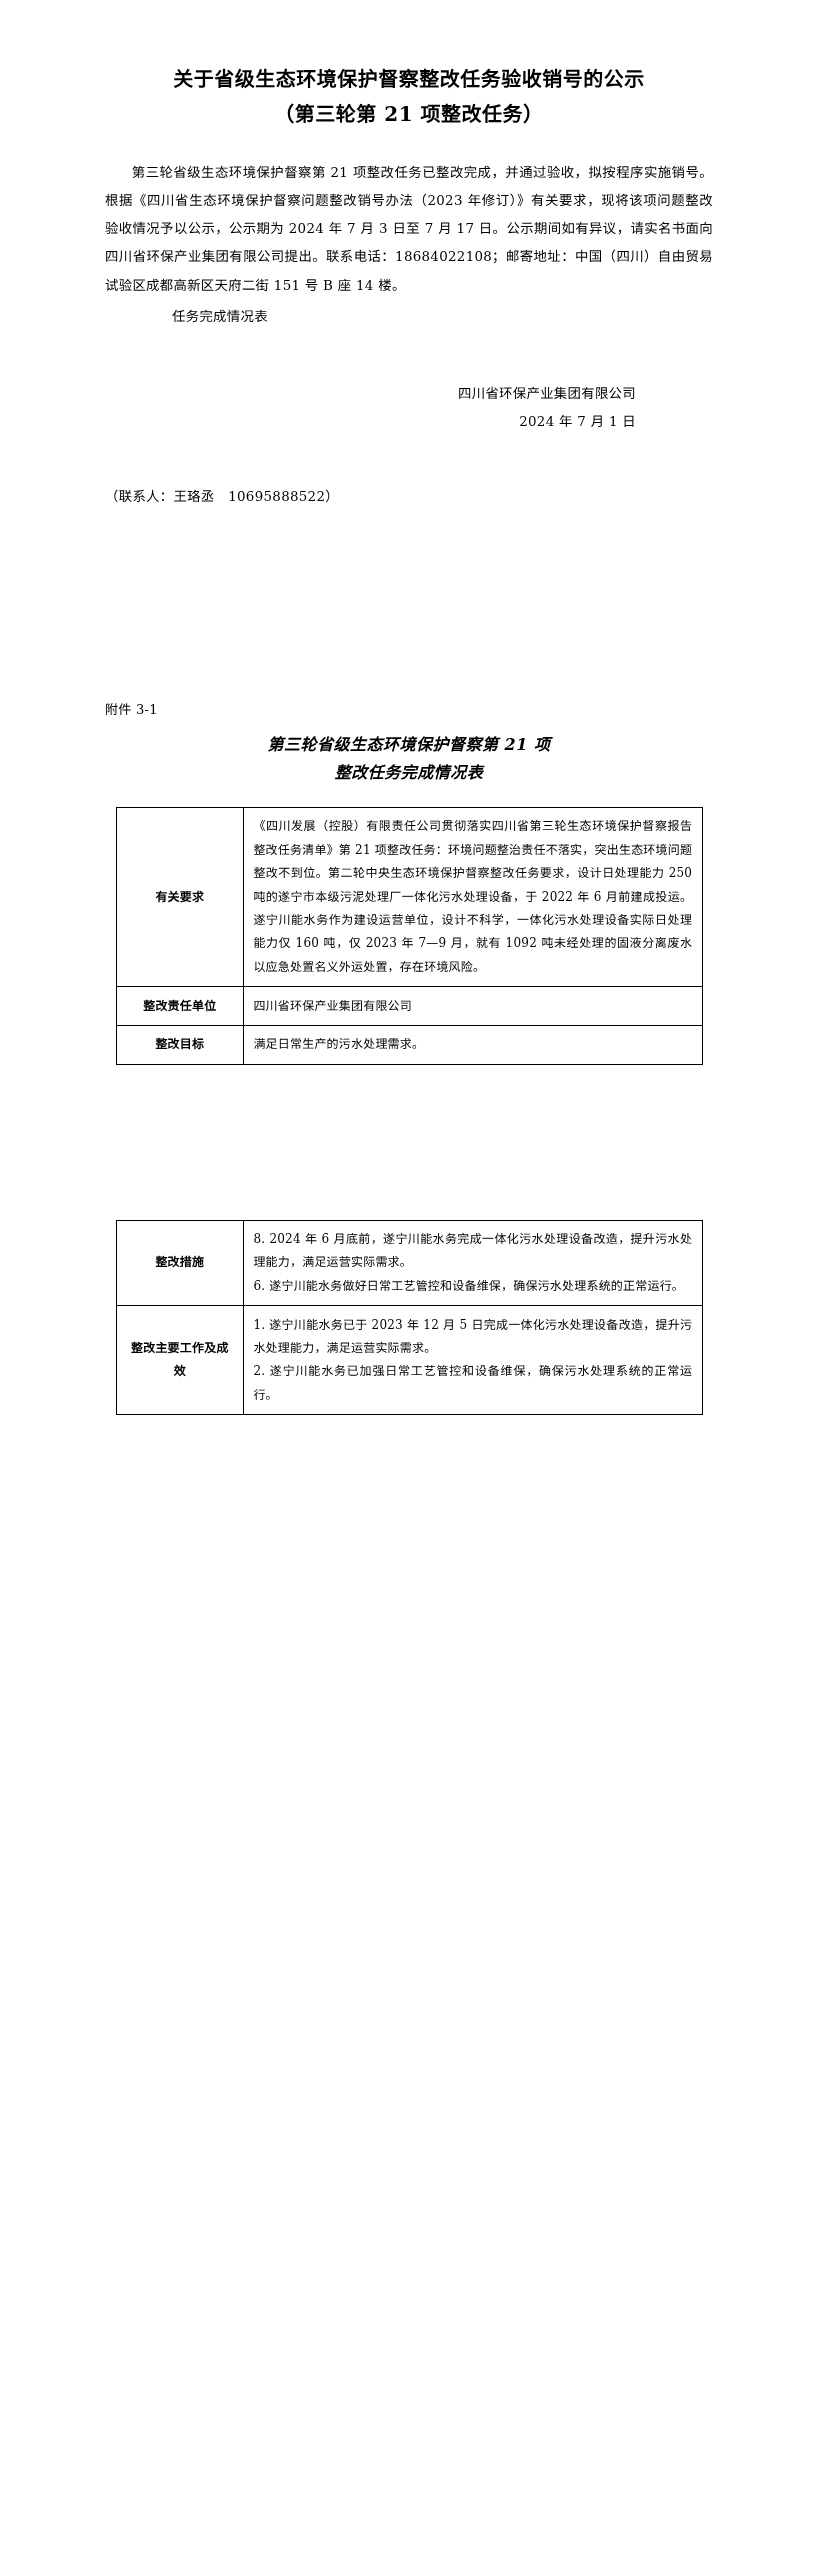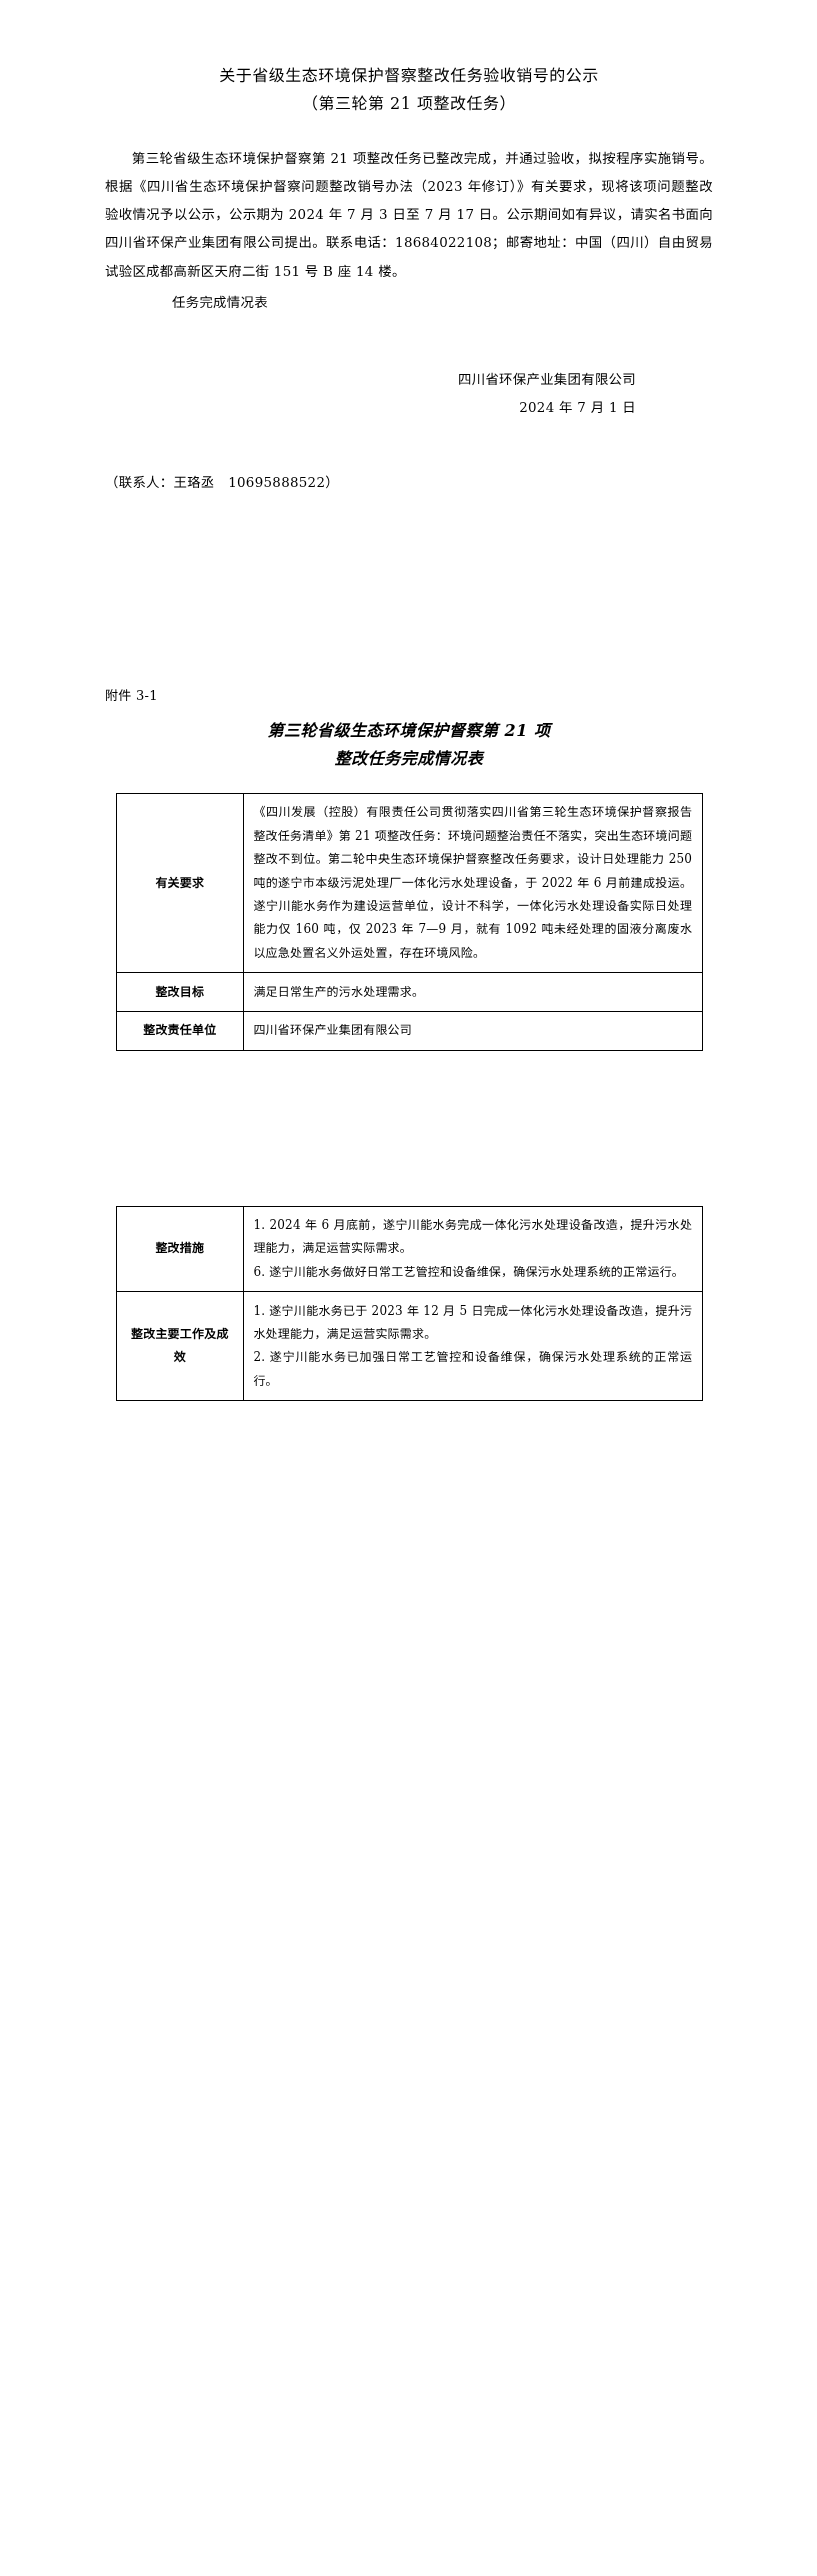--- a/index.html
+++ b/index.html
@@ -21,22 +21,22 @@
   }
   .doc-col {
     width: 690px;
     margin: 0 auto;
   }
   .title-block {
     text-align: center;
     margin-bottom: 27px;
   }
   .title-line {
-    font-size: 16px;
-    font-weight: normal;
+    font-size: 20px;
+    font-weight: bold;
     letter-spacing: 0.5px;
     line-height: 1.75;
   }
   .body-col {
     width: 608px;
     margin: 12px auto;
   }
   p.para {
     font-size: 13.4px;
     line-height: 2.1;
@@ -161,38 +161,38 @@
       </div>
     </div>
 
     <table class="task-table">
       <tbody>
         <tr>
           <td class="label">有关要求</td>
           <td class="content">《四川发展（控股）有限责任公司贯彻落实四川省第三轮生态环境保护督察报告整改任务清单》第 21 项整改任务：环境问题整治责任不落实，突出生态环境问题整改不到位。第二轮中央生态环境保护督察整改任务要求，设计日处理能力 250 吨的遂宁市本级污泥处理厂一体化污水处理设备，于 2022 年 6 月前建成投运。遂宁川能水务作为建设运营单位，设计不科学，一体化污水处理设备实际日处理能力仅 160 吨，仅 2023 年 7—9 月，就有 1092 吨未经处理的固液分离废水以应急处置名义外运处置，存在环境风险。</td>
         </tr>
         <tr>
+          <td class="label">整改责任单位</td>
+          <td class="content">四川省环保产业集团有限公司</td>
+        </tr>
+        <tr>
           <td class="label">整改目标</td>
           <td class="content">满足日常生产的污水处理需求。</td>
         </tr>
-        <tr>
-          <td class="label">整改责任单位</td>
-          <td class="content">四川省环保产业集团有限公司</td>
-        </tr>
       </tbody>
     </table>
 
     <div class="table-gap"></div>
 
     <table class="task-table">
       <tbody>
         <tr>
           <td class="label">整改措施</td>
           <td class="content">
-            <p>1. 2024 年 6 月底前，遂宁川能水务完成一体化污水处理设备改造，提升污水处理能力，满足运营实际需求。</p>
+            <p>8. 2024 年 6 月底前，遂宁川能水务完成一体化污水处理设备改造，提升污水处理能力，满足运营实际需求。</p>
             <p>6. 遂宁川能水务做好日常工艺管控和设备维保，确保污水处理系统的正常运行。</p>
           </td>
         </tr>
         <tr>
           <td class="label">整改主要工作及成效</td>
           <td class="content">
             <p>1. 遂宁川能水务已于 2023 年 12 月 5 日完成一体化污水处理设备改造，提升污水处理能力，满足运营实际需求。</p>
             <p>2. 遂宁川能水务已加强日常工艺管控和设备维保，确保污水处理系统的正常运行。</p>
           </td>
         </tr>

